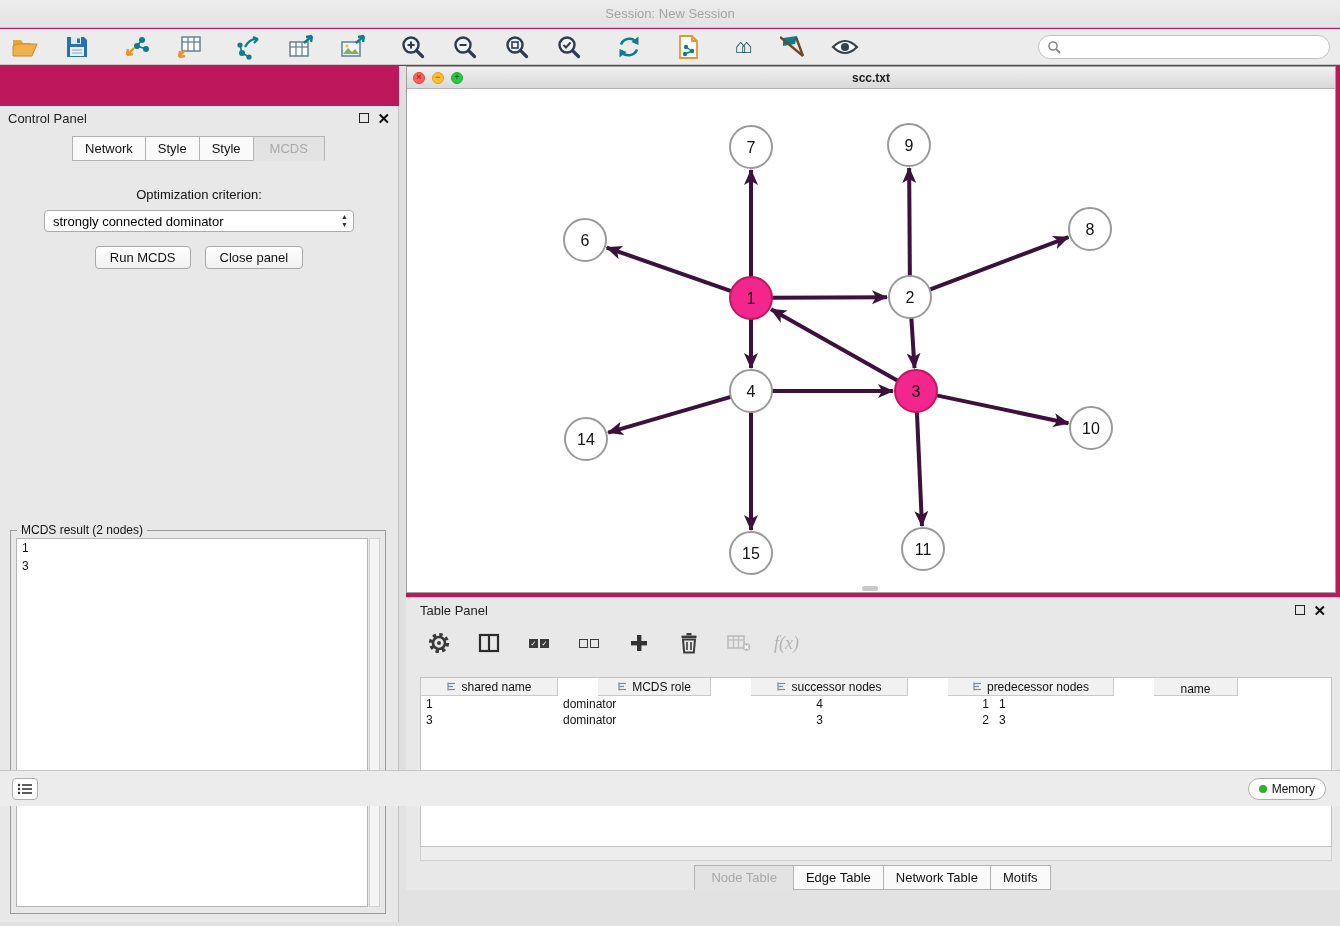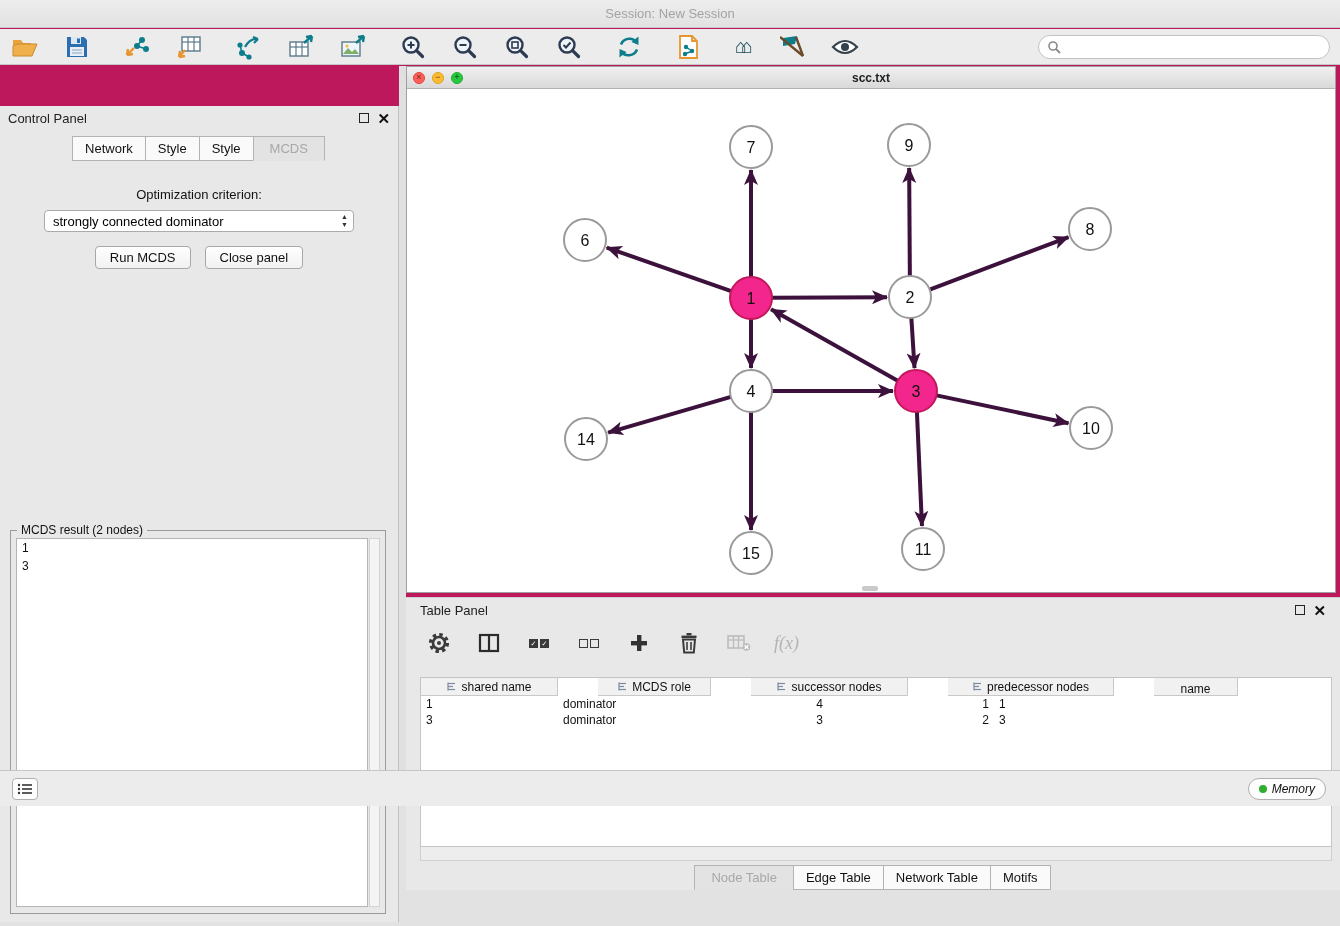--- a/index.html
+++ b/index.html
@@ -77,21 +77,21 @@
   .tp-tabs { position:absolute; left:0; right:0; top:267px; display:flex; justify-content:center; }
   .check-pair { display:flex; gap:2px; }
   .cbox { width:9px; height:9px; border:1.5px solid #3a3a3a; display:flex; align-items:center; justify-content:center; }
   .cbox.filled { background:#3a3a3a; color:#fff; font-size:7px; line-height:1; }
 
   
   .statusbar { position:absolute; left:0; right:0; bottom:0; height:36px; background:#ececec; border-top:1px solid #c6c6c6; }
   .console-btn { position:absolute; left:12px; top:7px; width:26px; height:22px; background:#fdfdfd; border:1px solid #b0b0b0;
     border-radius:4px; display:flex; align-items:center; justify-content:center; }
   .memory-btn { position:absolute; right:14px; top:7px; height:22px; background:#fdfdfd; border:1px solid #b0b0b0;
-    border-radius:11px; display:flex; align-items:center; gap:5px; padding:0 10px; font-size:12px; color:#111;font-style:italic; }
+    border-radius:11px; display:flex; align-items:center; gap:5px; padding:0 10px; font-size:12px; color:#111; }
   .green-dot { width:8px; height:8px; border-radius:50%; background:#2fae2f; }
 </style>
 </head>
 <body>
 
 <div class="app">
 
   <div class="titlebar">
     <div class="wtitle">Session: New Session</div>
   </div>

